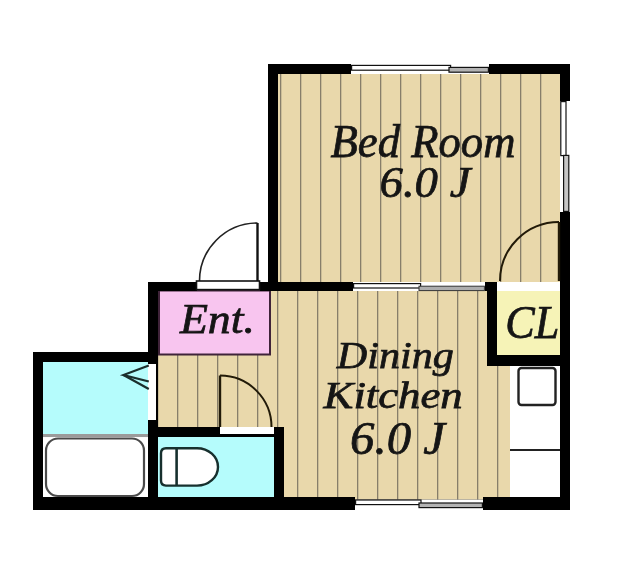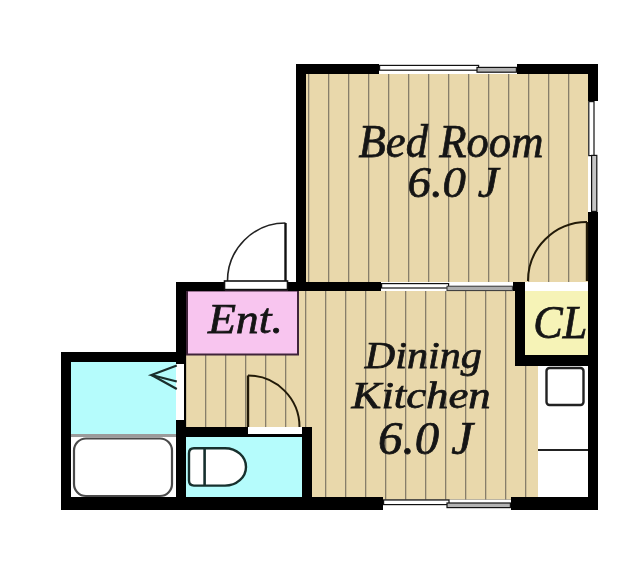--- a/index.html
+++ b/index.html
@@ -1,16 +1,16 @@
 <!DOCTYPE html>
 <html><head>
 <meta charset="utf-8">
 <style>
   html,body{margin:0;padding:0;background:#ffffff;}
-  #plan{width:549px;height:577px;position:relative;font-family:"Liberation Serif",serif;margin-left:28px;}
+  #plan{width:549px;height:577px;position:relative;font-family:"Liberation Serif",serif;}
   svg text{font-family:"Liberation Serif",serif;font-style:italic;fill:#151515;stroke:#151515;stroke-width:0.75;}
 </style>
 </head>
 <body>
 <div id="plan">
 <svg width="640" height="577" viewBox="0 0 640 577">
 <defs>
 <pattern id="tat1" width="20" height="20" patternUnits="userSpaceOnUse">
   <rect x="0" y="0" width="20" height="20" fill="#e9d8ab"></rect>
   <rect x="0" y="0" width="1.3" height="20" fill="#877e6a"></rect>

